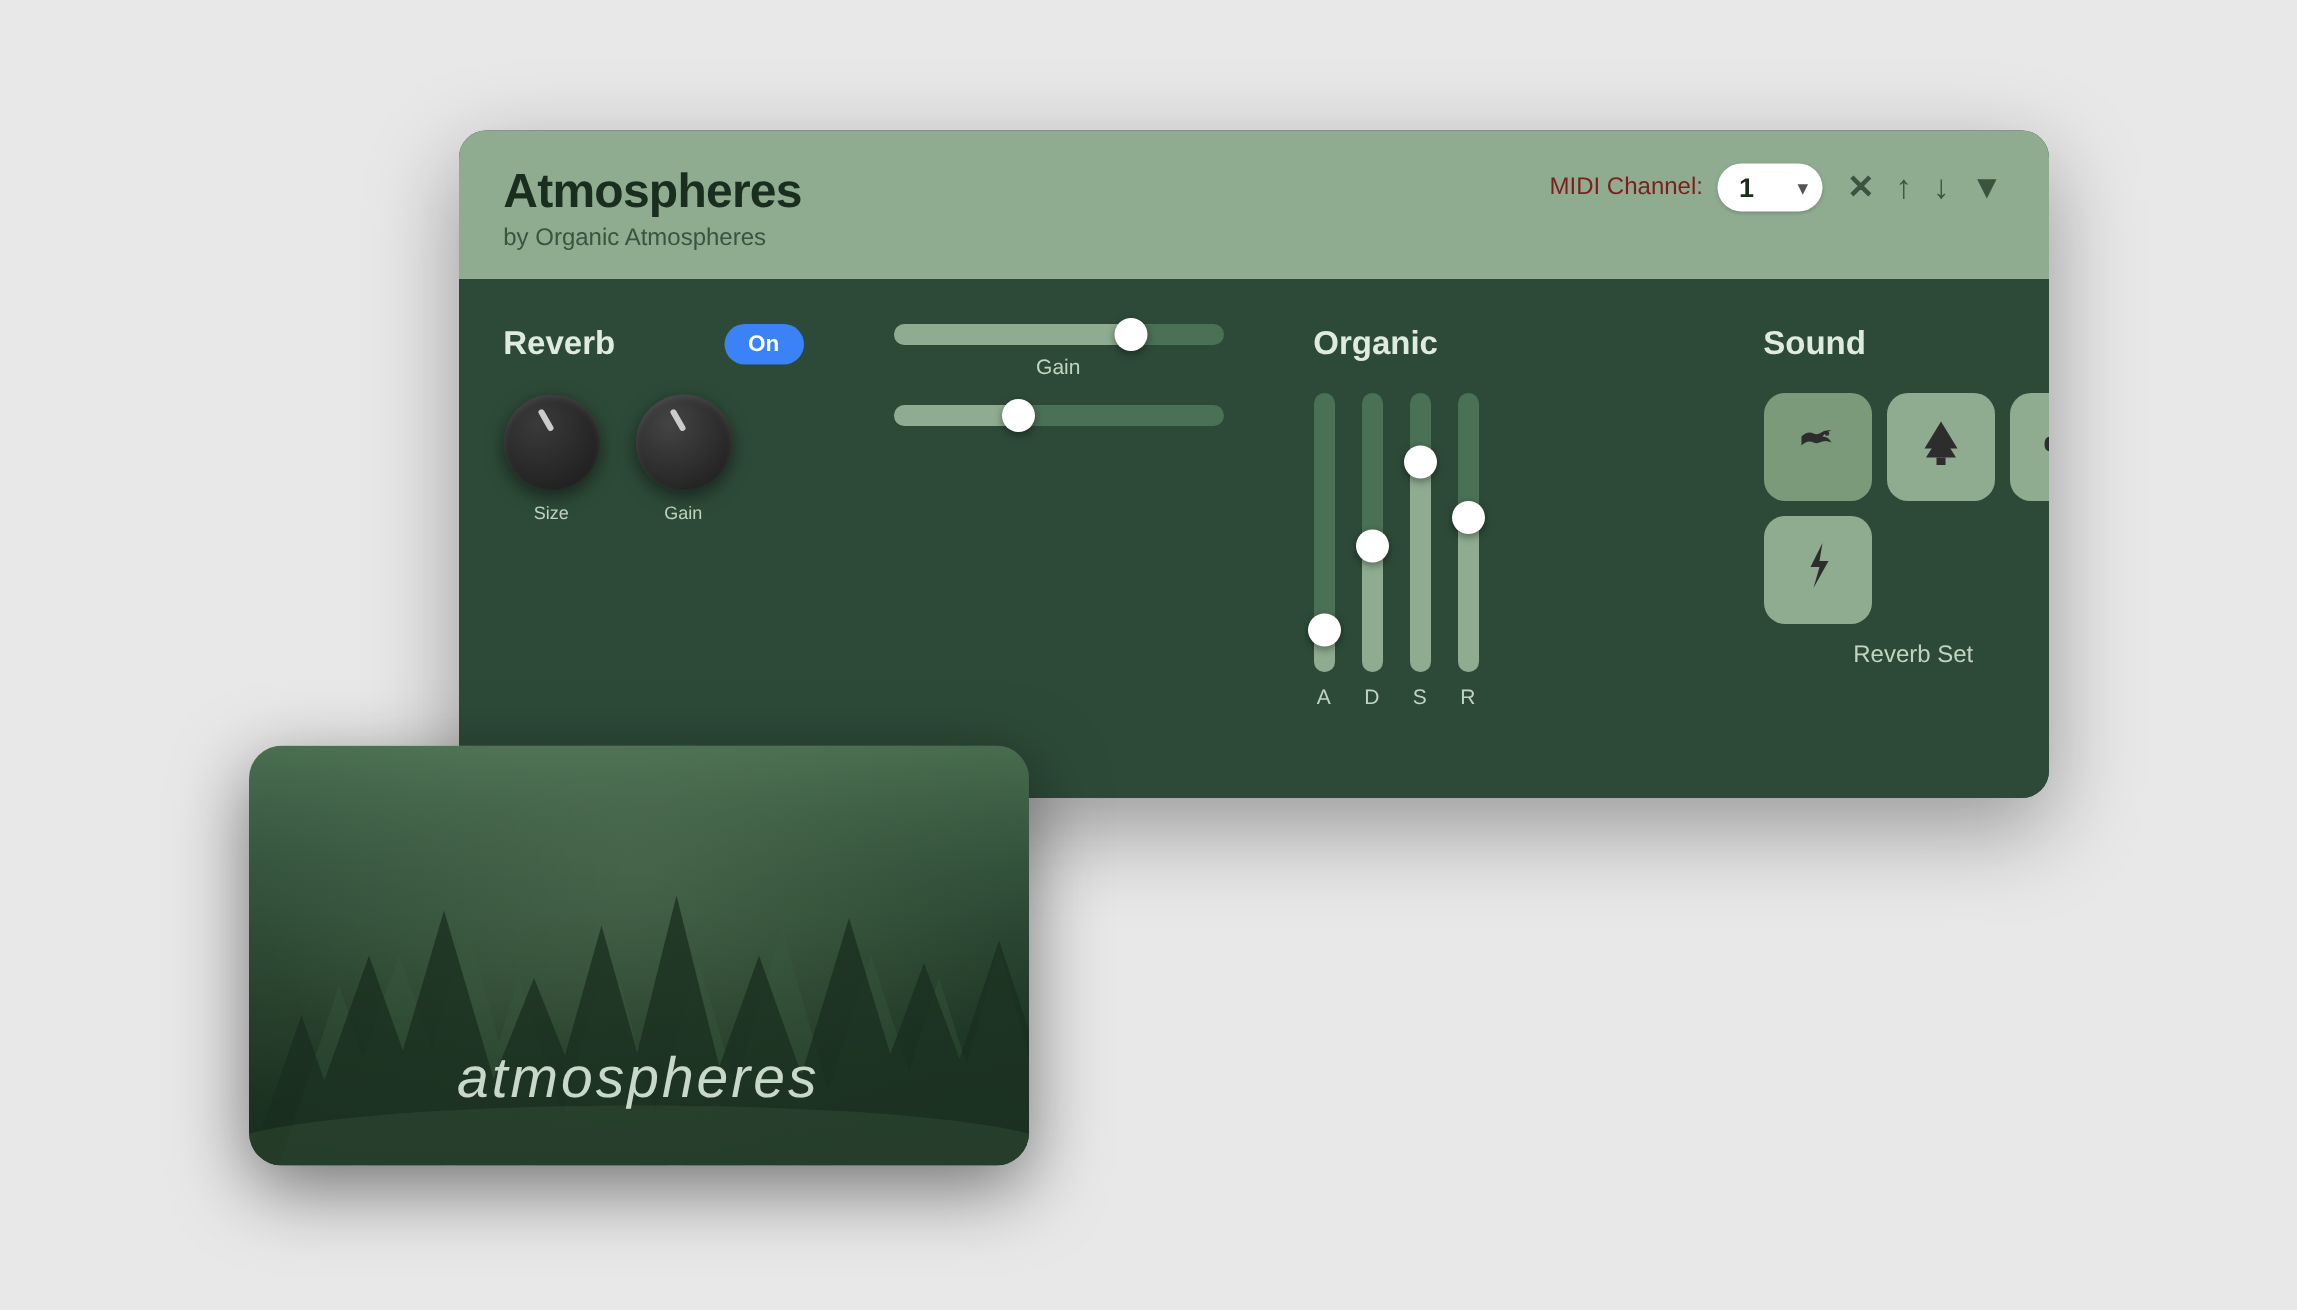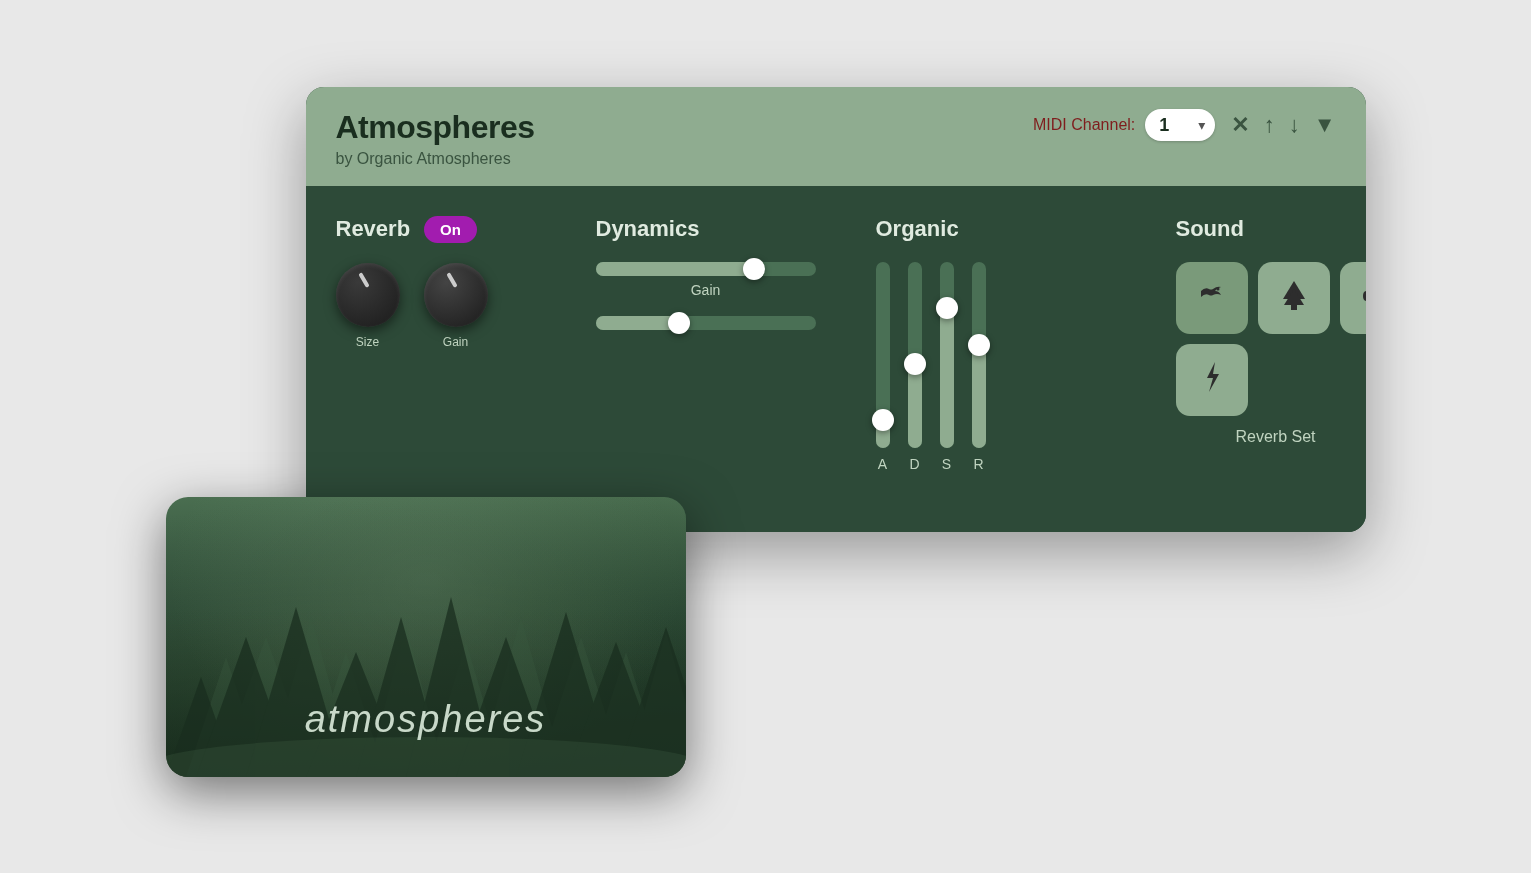--- a/index.html
+++ b/index.html
@@ -138,41 +138,42 @@
     
     .reverb-section {
       min-width: 200px;
     }
 
     .section-header {
       display: flex;
       align-items: center;
       gap: 14px;
       margin-bottom: 20px;
+      justify-content: space-between;
     }
 
     .section-title {
       font-size: 22px;
       font-weight: 700;
       color: #e0ebe0;
     }
 
     .toggle-btn {
       background: #3d6e52;
       border: none;
       border-radius: 20px;
       padding: 5px 16px;
       font-size: 15px;
       font-weight: 600;
       color: #e0ebe0;
       cursor: pointer;
     }
 
     .toggle-btn.on {
-      background: #a21caf;
+      background: #3b82f6;
       color: white;
     }
 
     .knobs-row {
       display: flex;
       gap: 24px;
       align-items: flex-end;
     }
 
     .knob-group {
@@ -474,23 +475,20 @@
           <div class="knob-group">
             <div class="knob" style="background: radial-gradient(circle at 35% 30%, #444, #1a1a1a);"></div>
             <span class="knob-label">Gain</span>
           </div>
         </div>
       </div>
 
       <div class="section-divider"></div>
 
       <div class="dynamics-section">
-        <div class="section-header">
-          <span class="section-title">Dynamics</span>
-        </div>
         <div class="slider-group">
 
           <div class="slider-item">
             <div class="h-slider-track">
               <div class="h-slider-fill" style="width: 72%;"></div>
               <div class="h-slider-thumb" style="left: 72%;"></div>
             </div>
             <span class="slider-label">Gain</span>
           </div>
 

